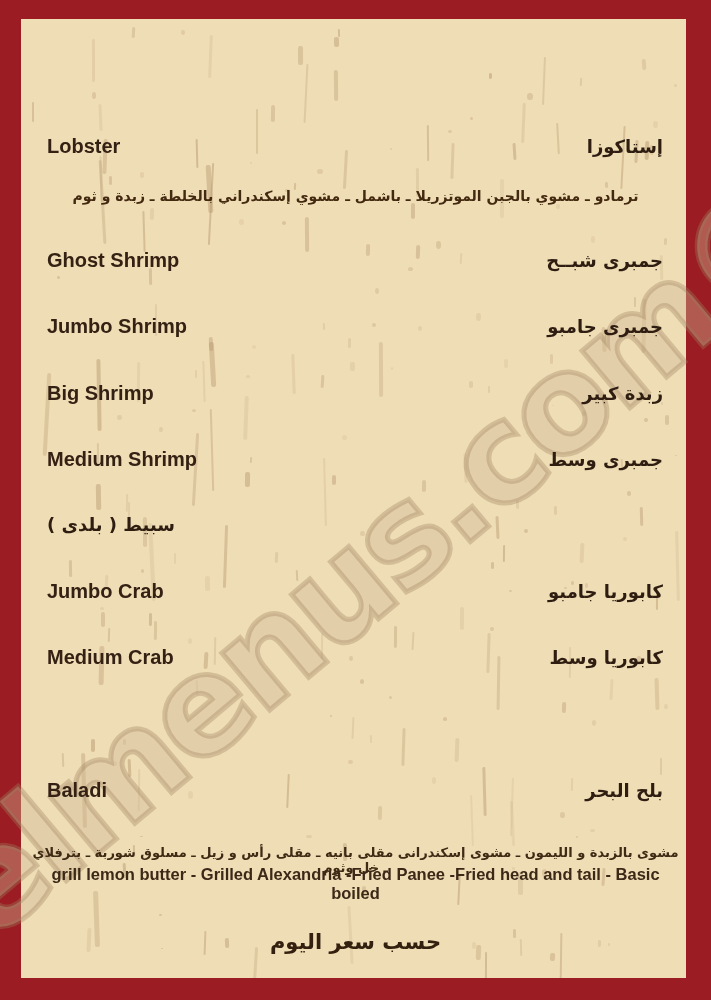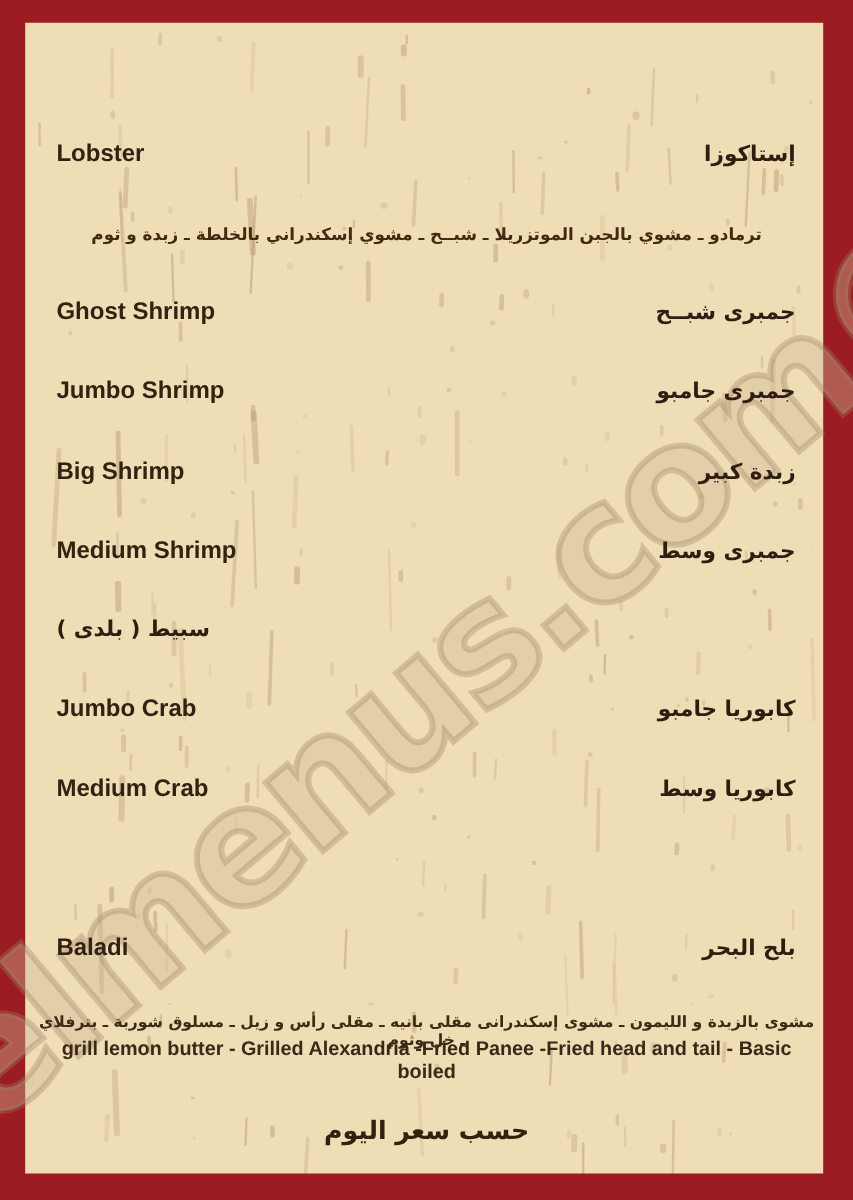--- a/index.html
+++ b/index.html
@@ -300,26 +300,26 @@
       <div style="position: absolute; left: 527.2px; top: 92.6px; width: 5.4px; height: 7.6px; background: rgb(191, 161, 121); opacity: 0.39; border-radius: 50%;"></div>
     </div>
 
   <div class="watermark">elmenus.com®</div>
 
   <div class="frame"></div>
 
   <div class="content">
 
 
-    <div class="row" style="top:117px;">
+    <div class="row" style="top:135px;">
       <span class="item-en">Lobster</span>
       <span class="item-ar" dir="rtl">إستاكوزا</span>
     </div>
 
-    <div class="desc" dir="rtl" style="top:188px;">ترمادو ـ مشوي بالجبن الموتزريلا ـ شبــح ـ مشوي إسكندراني بالخلطة ـ زبدة و ثوم</div>
+    <div class="desc" dir="rtl" style="top:188px;">ترمادو ـ مشوي بالجبن الموتزريلا ـ باشمل ـ مشوي إسكندراني بالخلطة ـ زبدة و ثوم</div>
 
     <div class="row" style="top:249px;">
       <span class="item-en">Ghost Shrimp</span>
       <span class="item-ar" dir="rtl">جمبرى شبــح</span>
     </div>
 
     <div class="row" style="top:315px;">
       <span class="item-en">Jumbo Shrimp</span>
       <span class="item-ar" dir="rtl">جمبرى جامبو</span>
     </div>

